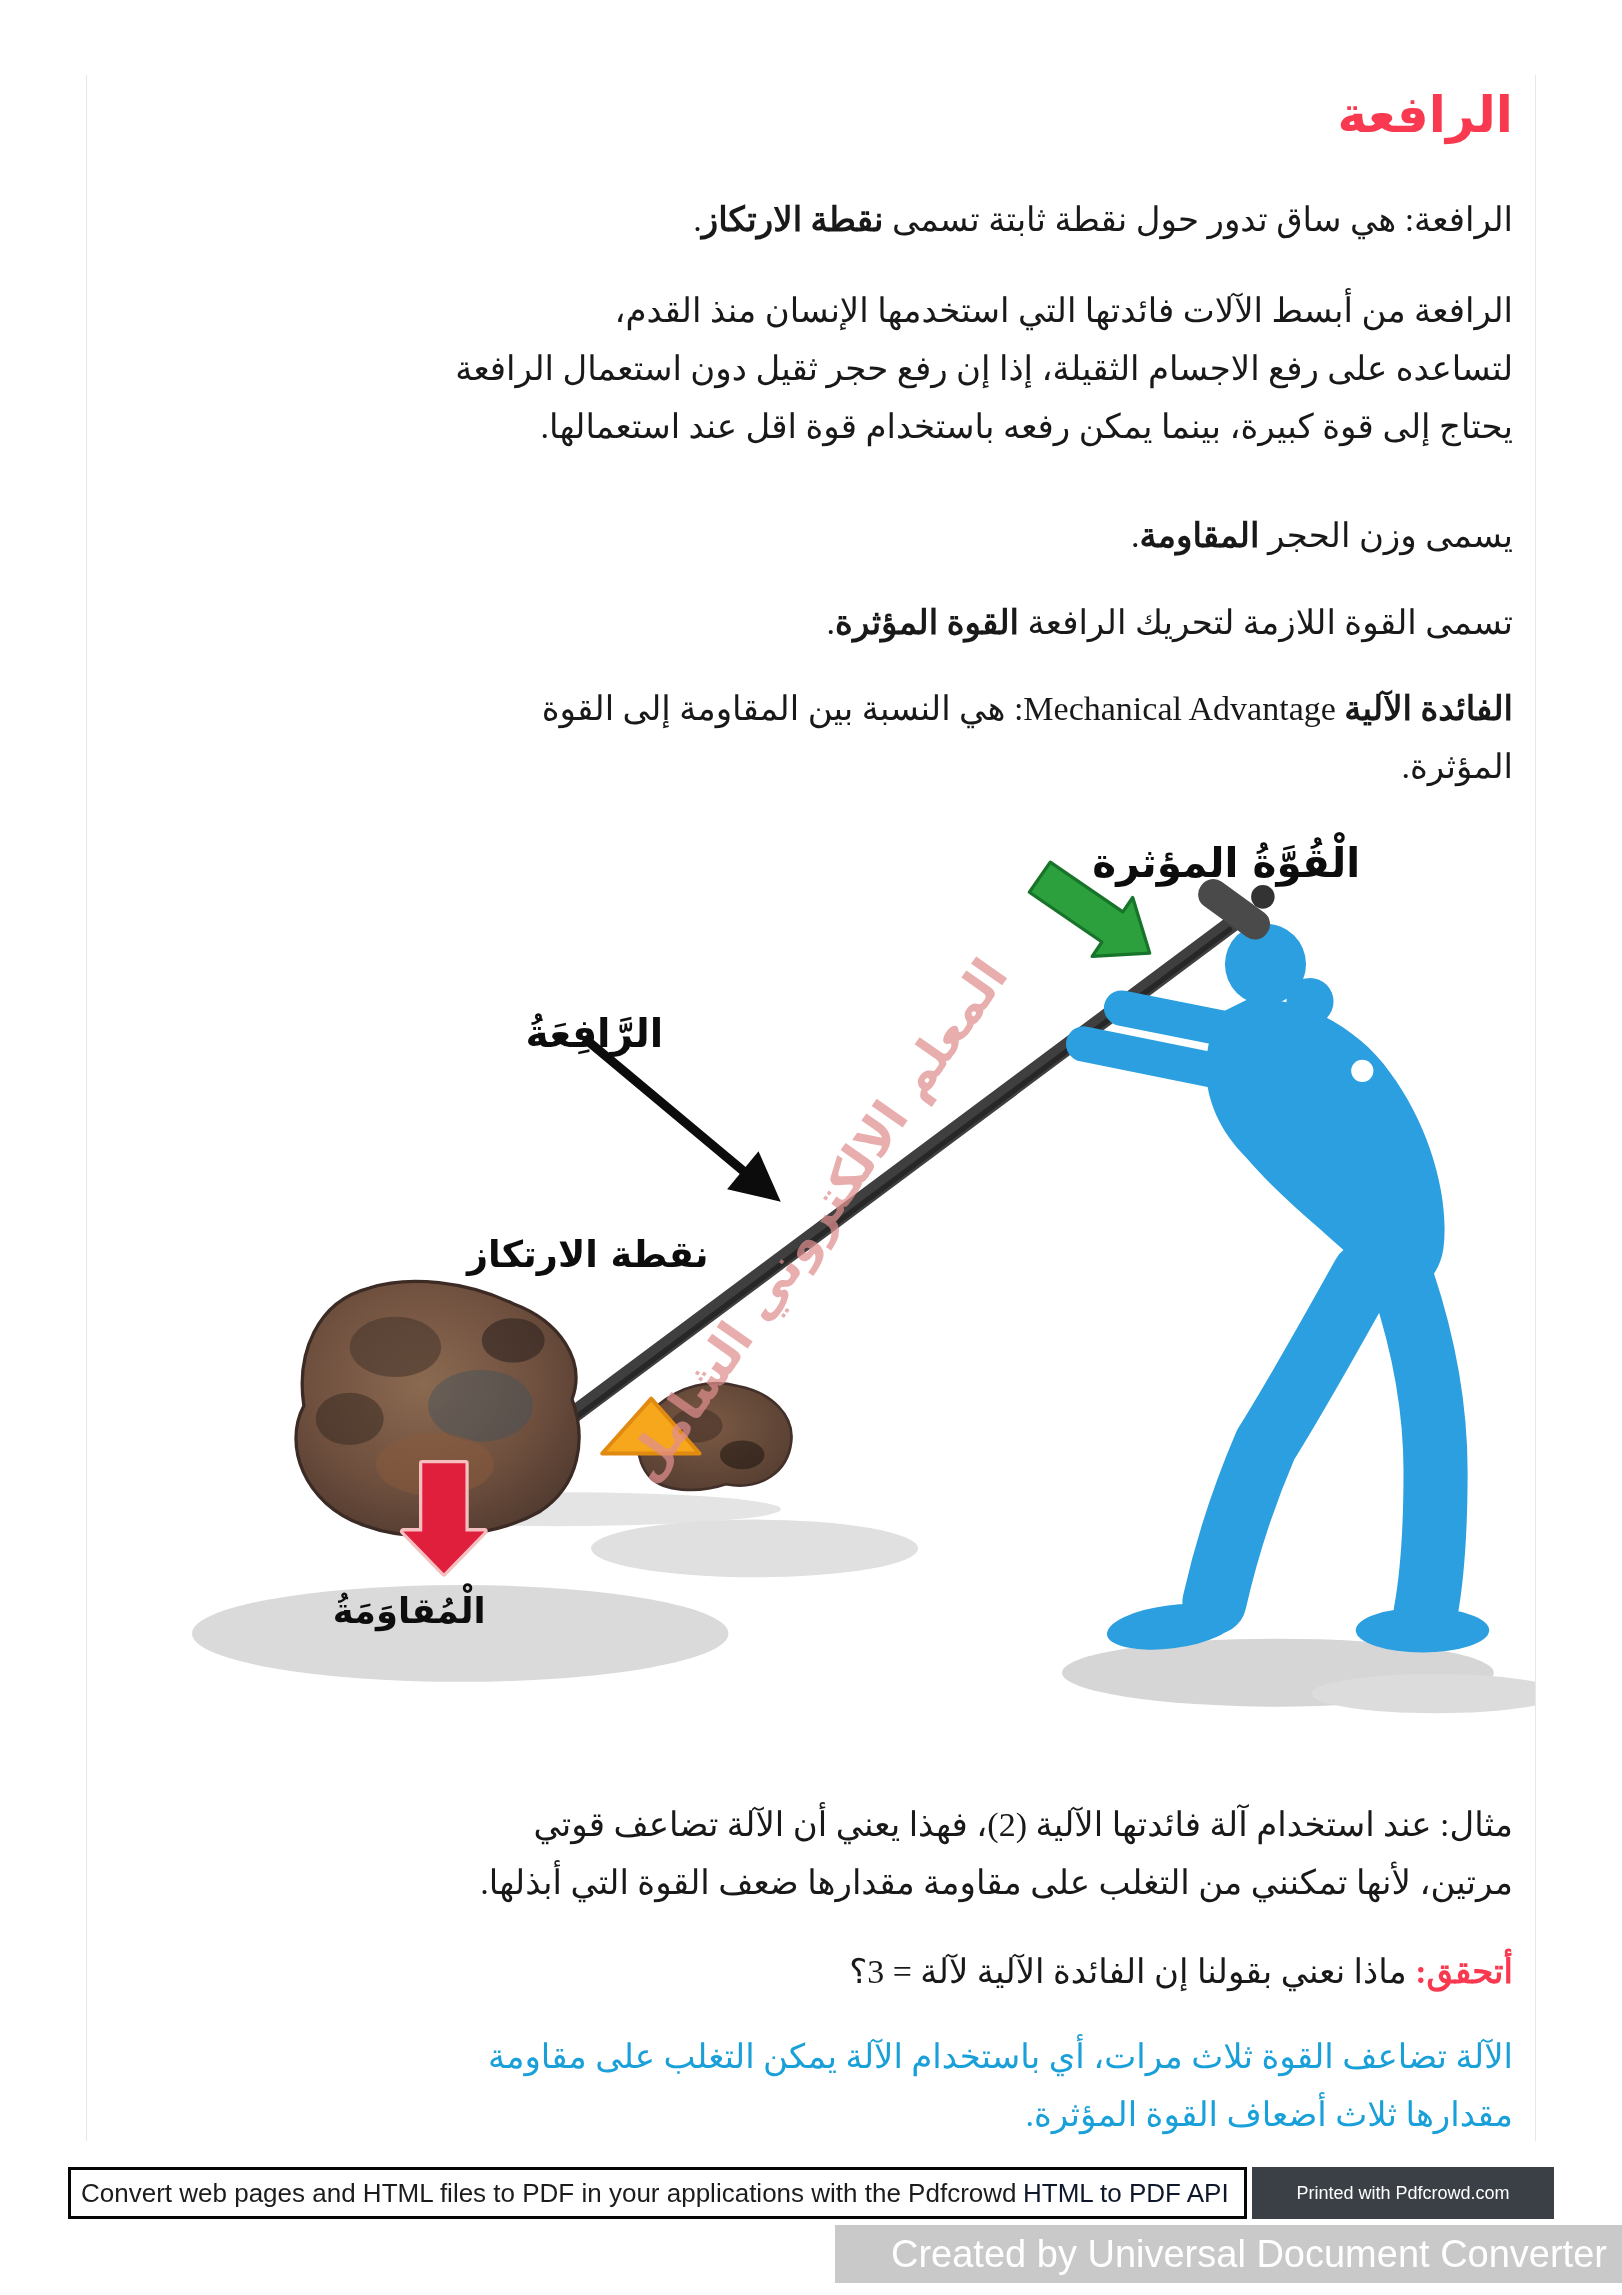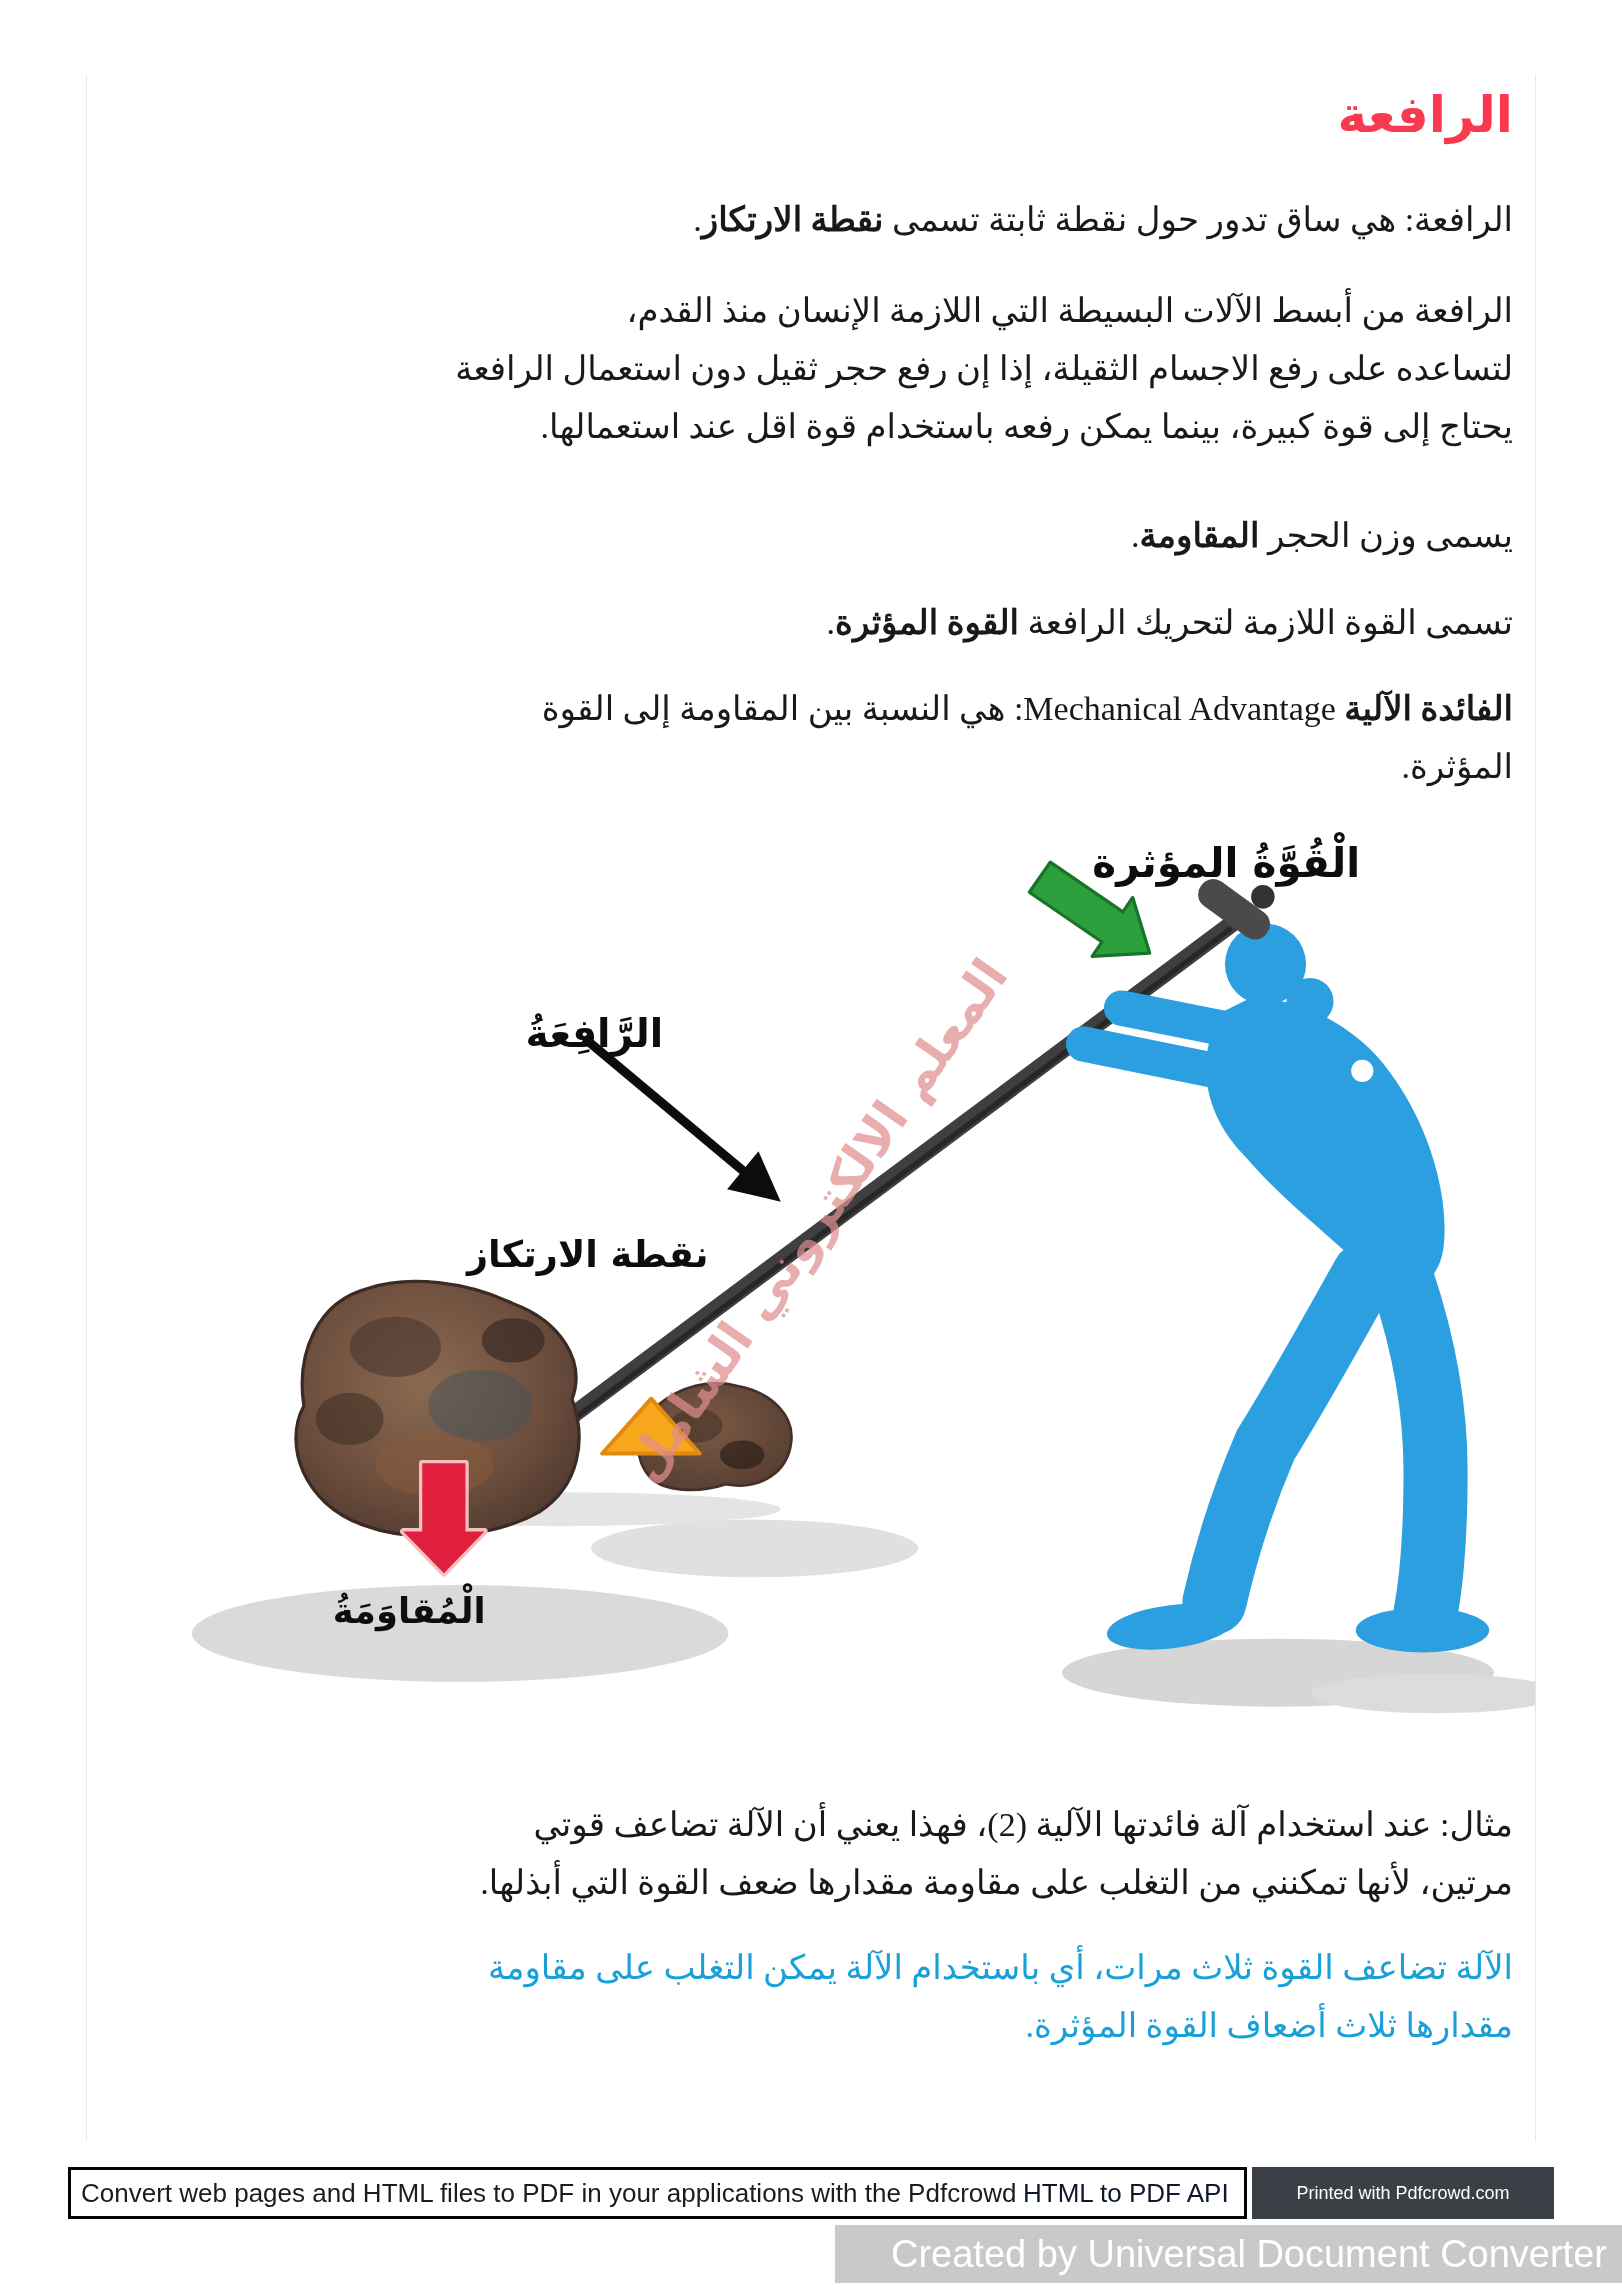--- a/index.html
+++ b/index.html
@@ -55,21 +55,21 @@
 </head>
 <body>
 
 <div class="content">
 
   <div class="title">الرافعة</div>
 
   <div class="p mt-p1 line"><span>الرافعة: هي ساق تدور حول نقطة ثابتة تسمى </span><span class="b">نقطة الارتكاز</span><span>.</span></div>
 
   <div class="p mt-p2">
-    <div class="line">الرافعة من أبسط الآلات البسيطة التي اللازمة الإنسان منذ القدم،</div>
+    <div class="line">الرافعة من أبسط الآلات فائدتها التي استخدمها الإنسان منذ القدم،</div>
     <div class="line">لتساعده على رفع الاجسام الثقيلة، إذا إن رفع حجر ثقيل دون استعمال الرافعة</div>
     <div class="line">يحتاج إلى قوة كبيرة، بينما يمكن رفعه باستخدام قوة اقل عند استعمالها.</div>
   </div>
 
   <div class="p mt-p3 line"><span>يسمى وزن الحجر </span><span class="b">المقاومة</span><span>.</span></div>
 
   <div class="p mt-p4 line"><span>تسمى القوة اللازمة لتحريك الرافعة </span><span class="b">القوة المؤثرة</span><span>.</span></div>
 
   <div class="p mt-p5">
     <div class="line"><span class="b">الفائدة الآلية</span><span> Mechanical Advantage: هي النسبة بين المقاومة إلى القوة</span></div>
@@ -146,20 +146,21 @@
 
       <text class="watermark" x="1119" y="640" font-size="76" text-anchor="middle" transform="rotate(-55 1119 620)">المعلم الالكتروني الشامل</text>
     </svg>
   </div>
 
   <div class="p mt-p6">
     <div class="line">مثال: عند استخدام آلة فائدتها الآلية (2)، فهذا يعني أن الآلة تضاعف قوتي</div>
     <div class="line">مرتين، لأنها تمكنني من التغلب على مقاومة مقدارها ضعف القوة التي أبذلها.</div>
   </div>
 
+  <div class="p mt-p7 line"><span class="red">أتحقق:</span><span> ماذا نعني بقولنا إن الفائدة الآلية لآلة = 3؟</span></div>
 
   <div class="p mt-p8 blue">
     <div class="line">الآلة تضاعف القوة ثلاث مرات، أي باستخدام الآلة يمكن التغلب على مقاومة</div>
     <div class="line">مقدارها ثلاث أضعاف القوة المؤثرة.</div>
   </div>
 
 </div>
 
 <div class="pdfbox">
   <span>Convert web pages and HTML files to PDF in your applications with the Pdfcrowd</span>

